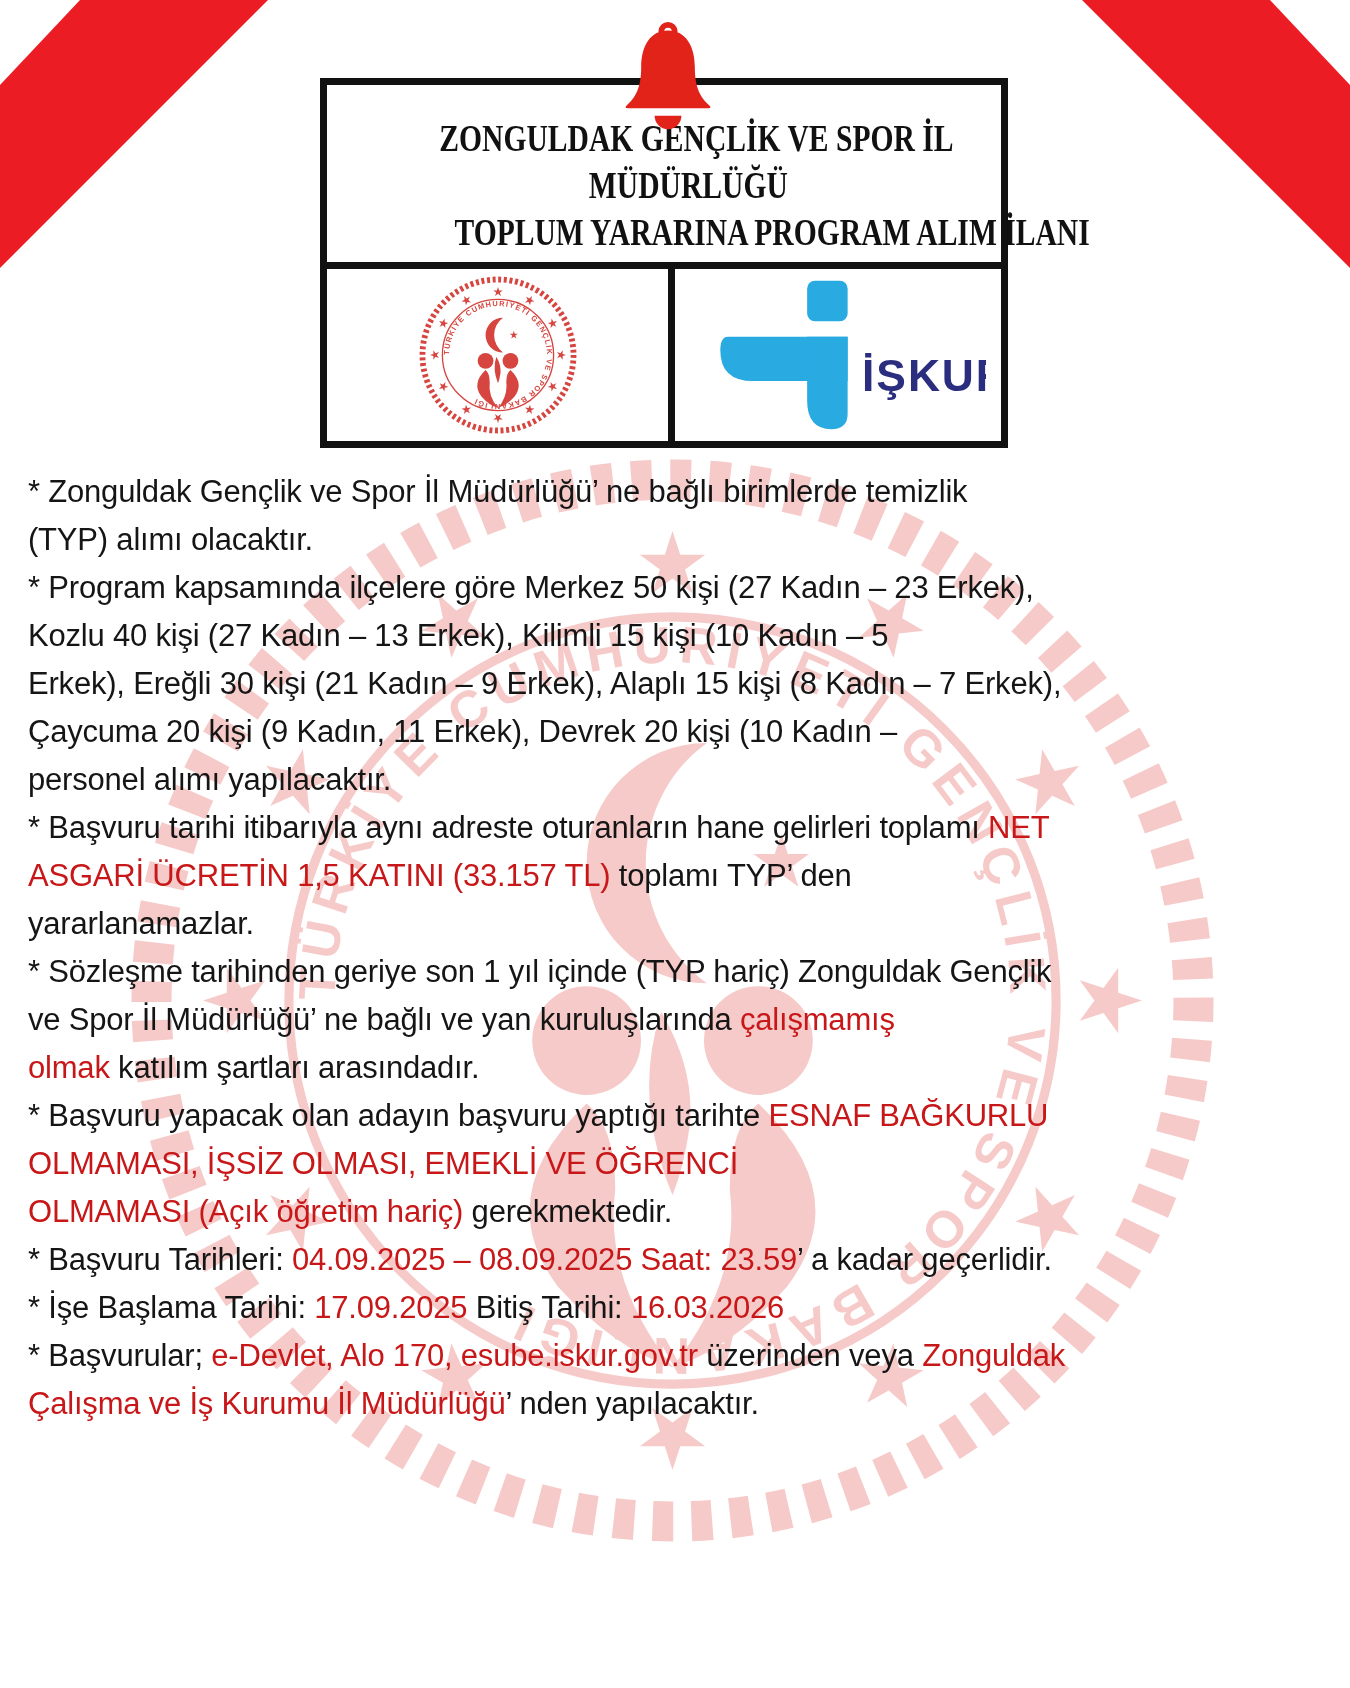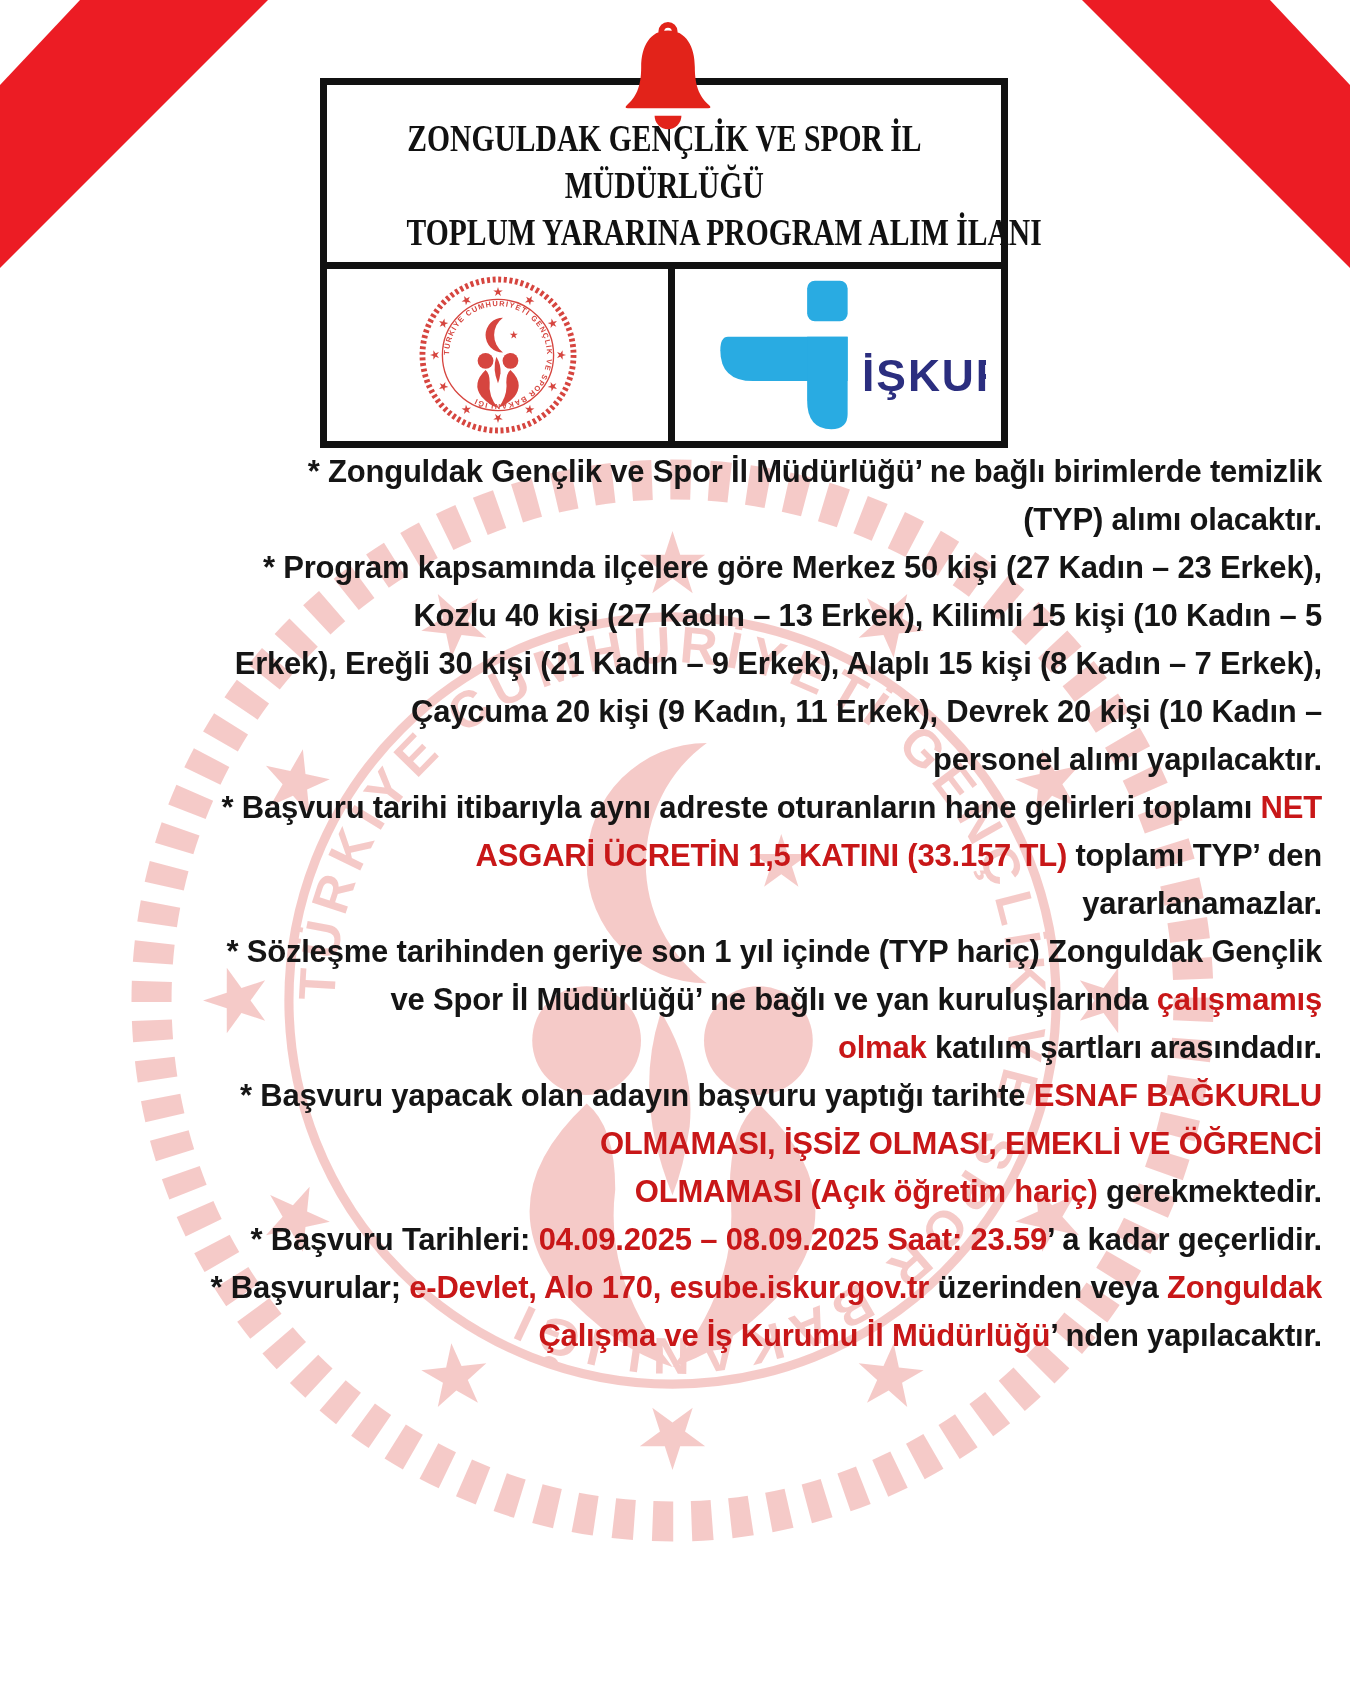--- a/index.html
+++ b/index.html
@@ -19,31 +19,31 @@
   .corner.right{right:0;clip-path:polygon(2px 0,190px 0,270px 85px,270px 268px);}
   
   .watermark{position:absolute;left:100px;top:428px;width:1145px;height:1145px;
     color:var(--wm);opacity:var(--wm-opacity);pointer-events:none;}
   
   .header-box{position:absolute;left:320px;top:78px;width:688px;height:370px;
     border:7px solid #111;background:#fff;}
   .bell{position:absolute;left:293px;top:-64px;width:96px;height:113px;color:var(--bell);z-index:3;}
   .title-area{height:184px;border-bottom:7px solid #111;padding-top:30px;text-align:center;}
   .title-line{font-family:"Liberation Serif", serif;font-weight:700;color:#111;
-    font-size:37px;line-height:47px;white-space:nowrap;}
+    font-size:37px;line-height:47px;white-space:nowrap;padding-left:48px;}
   .title-line span{display:inline-block;transform:scaleX(0.8);transform-origin:center;}
   .logo-row{display:flex;height:172px;}
   .logo-cell{flex:0 0 348px;display:flex;align-items:center;justify-content:center;
     border-right:7px solid #111;}
   .logo-cell.iskur-cell{flex:1;border-right:none;}
   .seal-logo{width:166px;height:166px;color:var(--seal);}
   .iskur-logo{width:296px;height:164px;}
   
-  .body-text{position:absolute;left:28px;right:28px;top:448px;text-align:right;
-    font-weight:700;font-size:31px;line-height:48px;color:var(--ink);letter-spacing:-0.2px;}
+  .body-text{position:absolute;left:28px;right:28px;top:468px;text-align:left;
+    font-weight:400;font-size:31px;line-height:48px;color:var(--ink);letter-spacing:-0.2px;}
   .body-text .line{white-space:nowrap;}
   .body-text .red{color:var(--red);}
   .svg-defs{position:absolute;width:0;height:0;overflow:hidden;}
 </style>
 </head>
 <body>
 
 <svg class="svg-defs" aria-hidden="true">
   <defs>
     <path id="star5" d="M0,-6 L1.35,-1.86 L5.71,-1.85 L2.19,0.71 L3.53,4.85 L0,2.3 L-3.53,4.85 L-2.19,0.71 L-5.71,-1.85 L-1.35,-1.86 Z"></path>
@@ -134,17 +134,18 @@
       <div class="line"><span>* Başvuru tarihi itibarıyla aynı adreste oturanların hane gelirleri toplamı </span><span class="red">NET</span></div>
       <div class="line"><span class="red">ASGARİ ÜCRETİN 1,5 KATINI (33.157 TL)</span><span> toplamı TYP’ den</span></div>
       <div class="line"><span>yararlanamazlar.</span></div>
       <div class="line"><span>* Sözleşme tarihinden geriye son 1 yıl içinde (TYP hariç) Zonguldak Gençlik</span></div>
       <div class="line"><span>ve Spor İl Müdürlüğü’ ne bağlı ve yan kuruluşlarında </span><span class="red">çalışmamış</span></div>
       <div class="line"><span class="red">olmak</span><span> katılım şartları arasındadır.</span></div>
       <div class="line"><span>* Başvuru yapacak olan adayın başvuru yaptığı tarihte </span><span class="red">ESNAF BAĞKURLU</span></div>
       <div class="line"><span class="red">OLMAMASI, İŞSİZ OLMASI, EMEKLİ VE ÖĞRENCİ</span></div>
       <div class="line"><span class="red">OLMAMASI (Açık öğretim hariç)</span><span> gerekmektedir.</span></div>
       <div class="line"><span>* Başvuru Tarihleri: </span><span class="red">04.09.2025 – 08.09.2025 Saat: 23.59</span><span>’ a kadar geçerlidir.</span></div>
+      <div class="line"><span>* İşe Başlama Tarihi: </span><span class="red">17.09.2025</span><span> Bitiş Tarihi: </span><span class="red">16.03.2026</span></div>
       <div class="line"><span>* Başvurular; </span><span class="red">e-Devlet, Alo 170, esube.iskur.gov.tr</span><span> üzerinden veya </span><span class="red">Zonguldak</span></div>
       <div class="line"><span class="red">Çalışma ve İş Kurumu İl Müdürlüğü</span><span>’ nden yapılacaktır.</span></div>
     </div>
 
 </div>
 
 </body></html>

